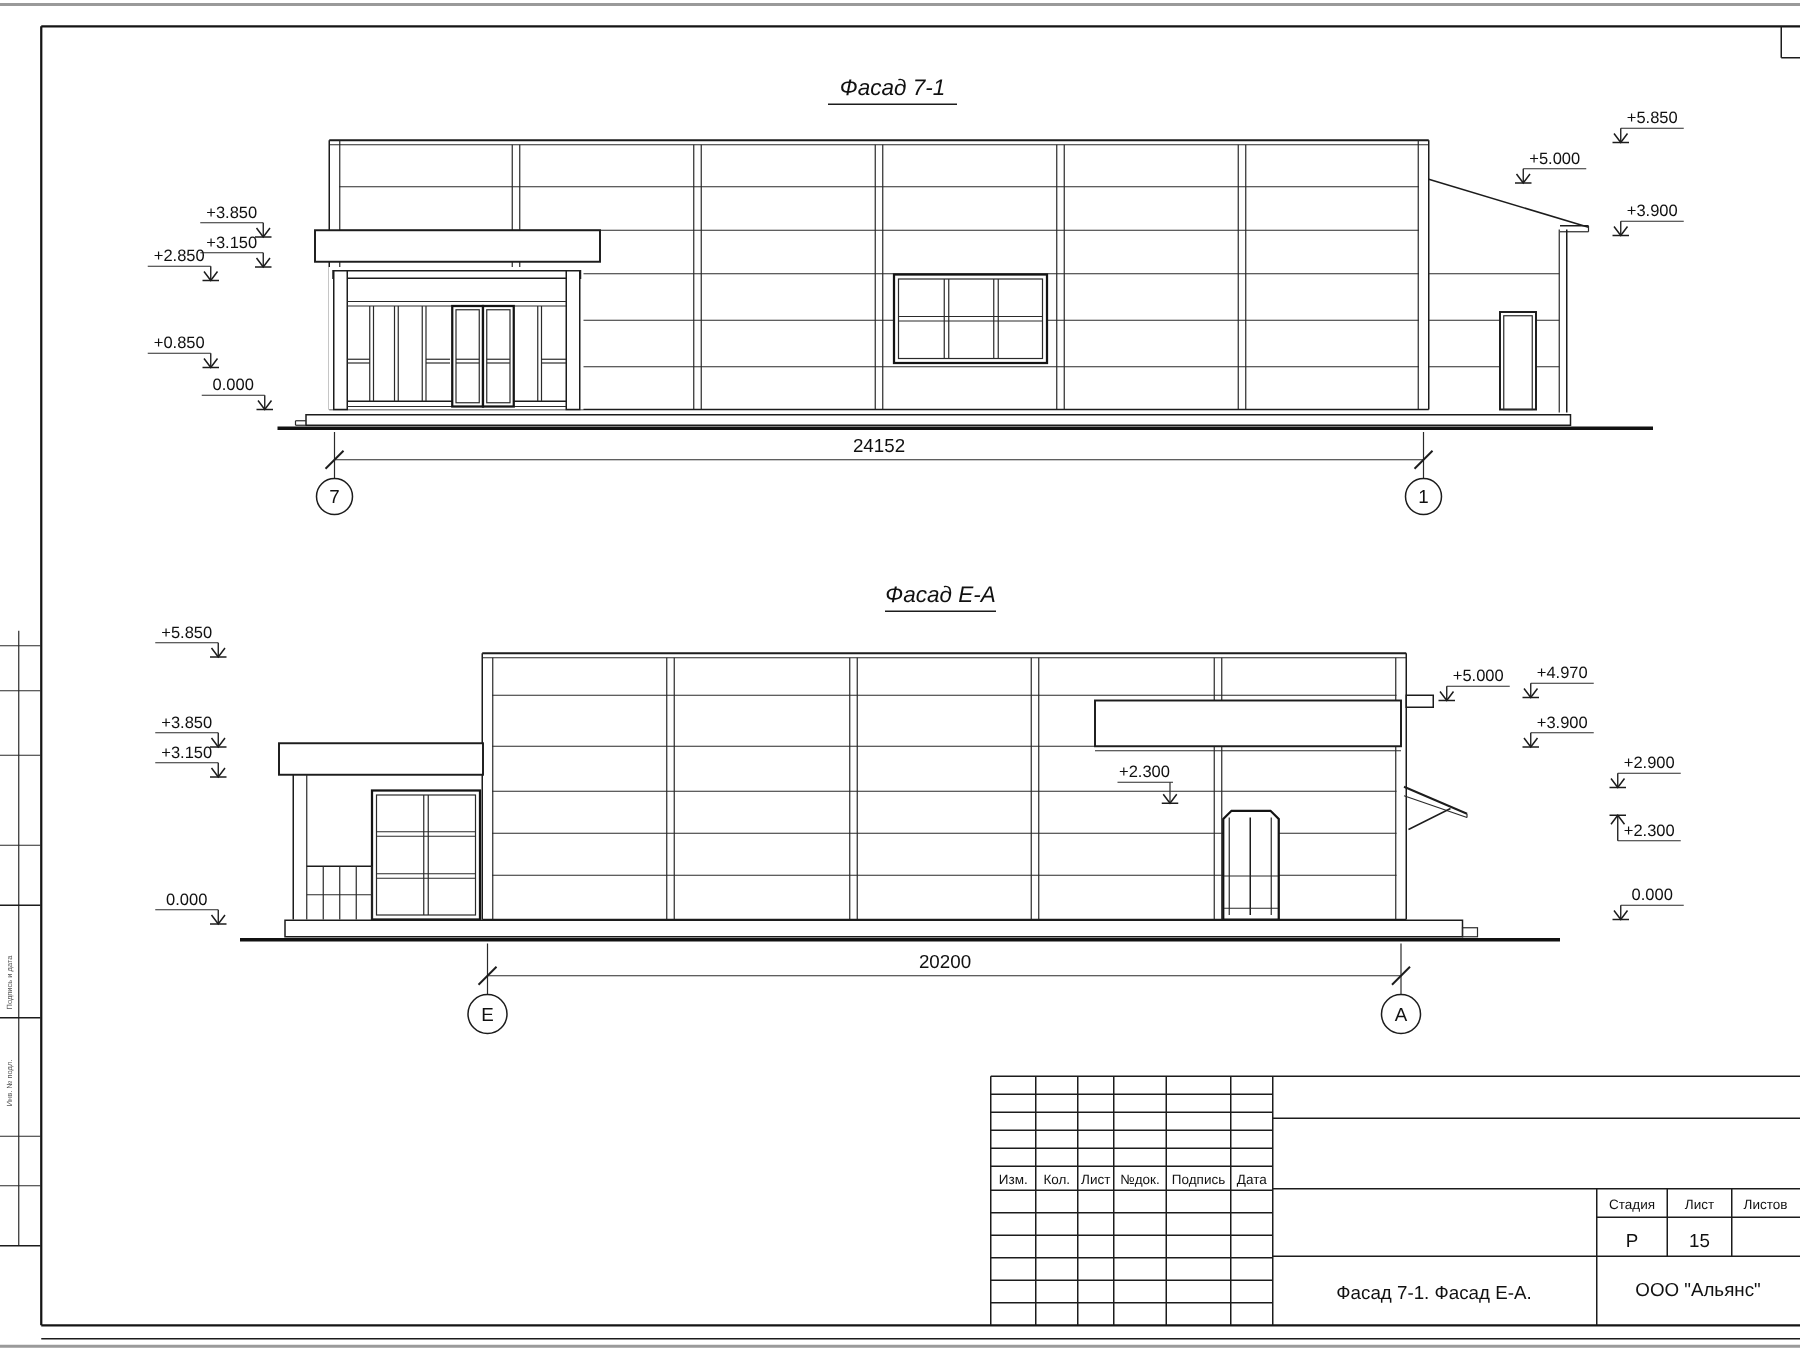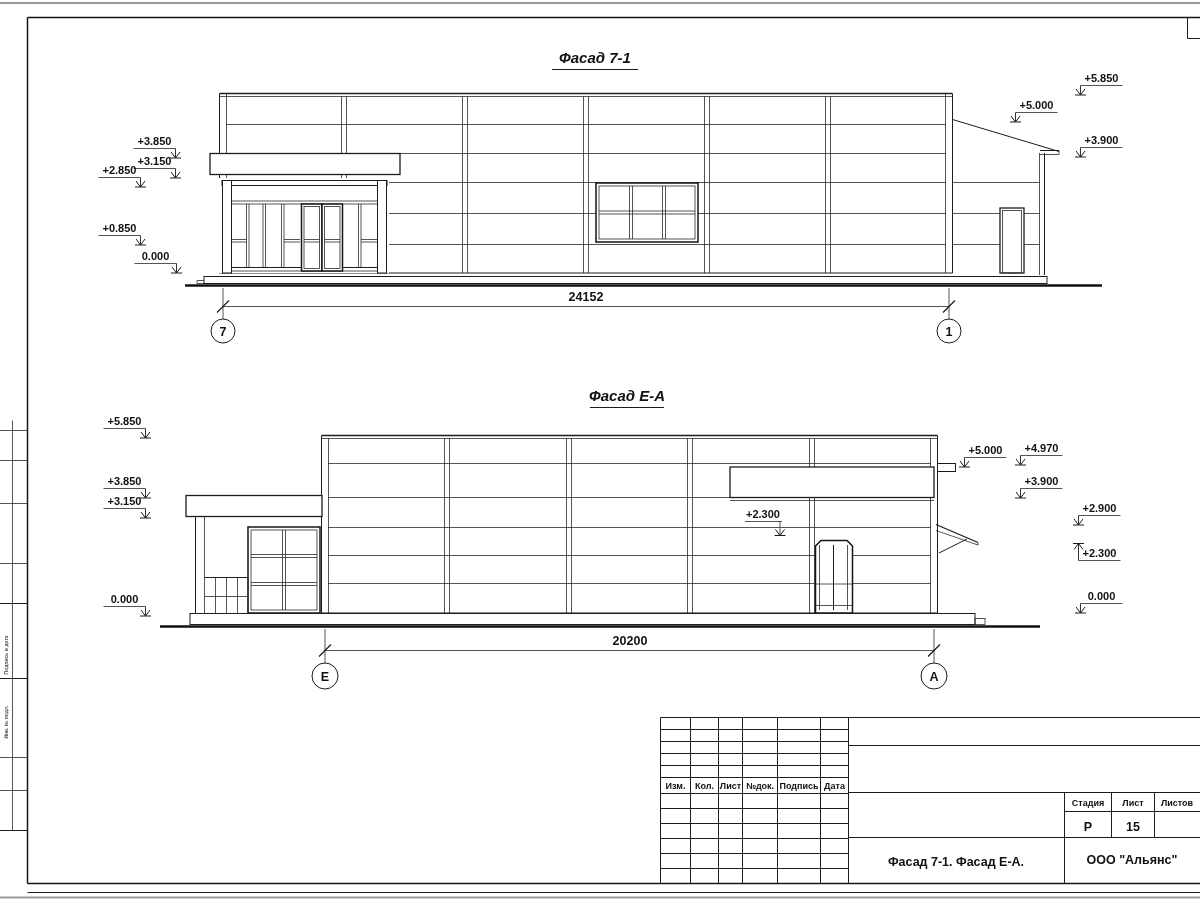--- a/index.html
+++ b/index.html
@@ -1,18 +1,18 @@
 <!DOCTYPE html>
 <html><head>
 <meta charset="utf-8">
 <style>
   html,body{margin:0;padding:0;background:#e8e8e8;}
   .sheet{
     position:relative;width:1200px;height:900px;background:#ffffff;
-    font-family:"Liberation Sans", sans-serif;overflow:hidden;font-weight:bold;
+    font-family:"Liberation Sans", sans-serif;overflow:hidden;
   }
   svg{display:block}
   .ln  {stroke:#1c1c1c;stroke-width:1;fill:none}
   .ln8 {stroke:#2a2a2a;stroke-width:.8;fill:none}
   .ln12{stroke:#1c1c1c;stroke-width:1.3;fill:none}
   .ln14{stroke:#141414;stroke-width:1.5;fill:none}
   .lnG {stroke:#111;stroke-width:2.3;fill:none}
   .gray{stroke:#9a9a9a;stroke-width:2;fill:none}
   .wf  {fill:#ffffff;stroke:#1c1c1c;stroke-width:1}
   .wf12{fill:#ffffff;stroke:#1c1c1c;stroke-width:1.3}

